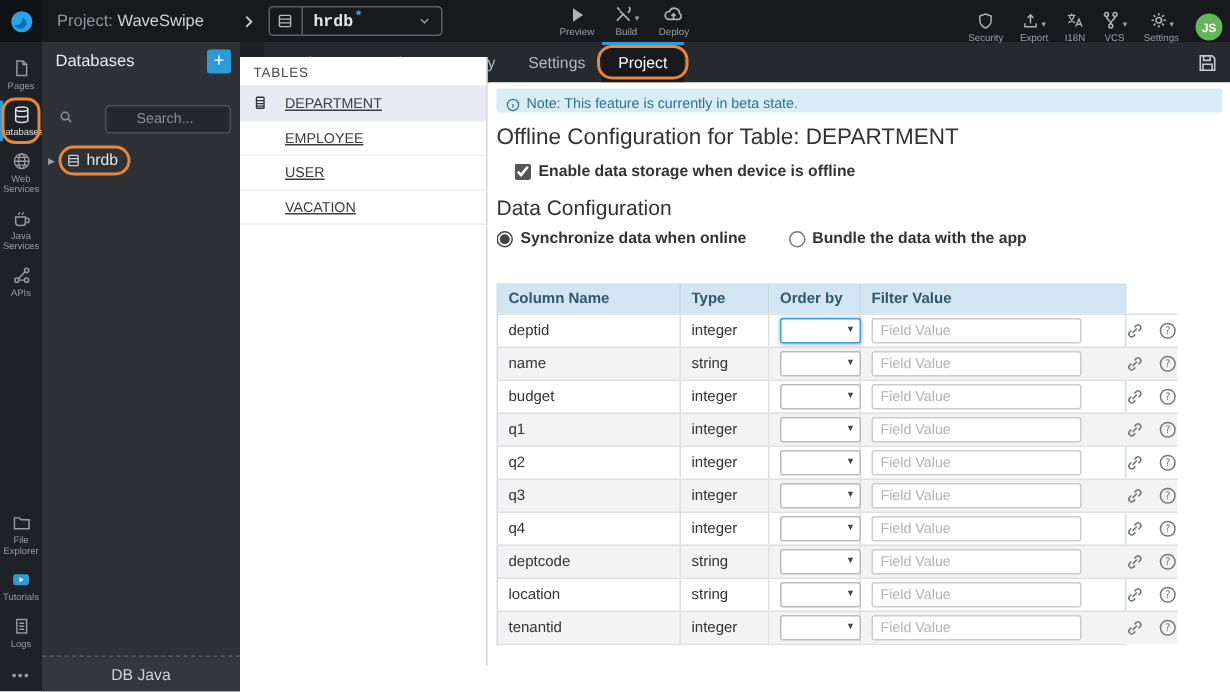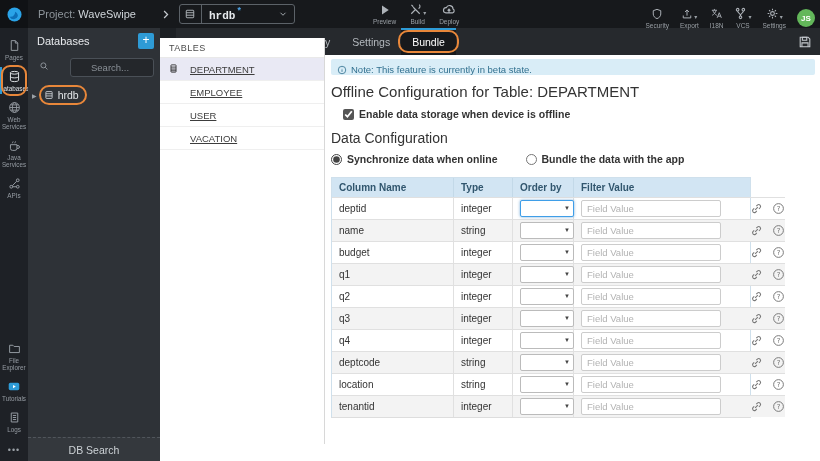--- a/index.html
+++ b/index.html
@@ -45,21 +45,21 @@
   .sb-bottom { margin-top:auto; display:flex; flex-direction:column; align-items:center; width:100%; }
   .sb-more { color:#9aa0a6; font-size:9px; letter-spacing:1px; padding:8px 0 6px; cursor:pointer; }
 
   
   .dbpanel { position:absolute; left:28px; top:28px; width:132px; height:433px; background:#2e3237;
              display:flex; flex-direction:column; }
   .dbp-head { display:flex; align-items:center; padding:5px 6px 4px 9px; }
   .dbp-title { color:#e8eaed; font-size:11px; flex:1; }
   .dbp-add { width:16px; height:16px; border-radius:2px; background:#2e9bd6; color:#fff; font-size:12px;
              line-height:14px; text-align:center; cursor:pointer; }
-  .dbp-search { margin:4px 6px 0; position:relative;padding-left:36px; }
+  .dbp-search { margin:16px 6px 0; position:relative;padding-left:36px; }
   .dbp-search input { width:100%; height:19px; background:#24272b; border:1px solid #4a5057; border-radius:3px;
              color:#cfd4d9; font-size:9.5px; padding:0 4px 0 20px; outline:none; }
   .dbp-search input::placeholder { color:#8a9097; }
   .dbp-search .ic { position:absolute; left:5px; top:4px; color:#8a9097; }
   .db-item { display:flex; align-items:center; margin-top:8px; padding:0 4px; height:20px; cursor:pointer; }
   .db-item .exp { color:#9aa0a6; font-size:6px; margin-right:2px; }
   .hrdb-wrap { position:relative; display:inline-flex; align-items:center; gap:4px; padding:2px 8px 2px 5px; color:#c9ced3; }
   .hrdb-wrap .lbl { font-size:10.5px; color:#e2e5e8; }
   .hrdb-wrap::after { content:""; position:absolute; inset:-2px 0; border:2.5px solid #e8873a;
              border-radius:10px; pointer-events:none; }
@@ -92,21 +92,21 @@
   .note { margin:4px 5px 0; height:16px; background:#d9edf7; border-radius:2px; display:flex;
           align-items:flex-end; padding-left:6px; color:#31708f; font-size:9.5px; gap:4px; }
   .h1 { margin:8px 5px 0; font-size:15px; font-weight:400; color:#333; line-height:18px; }
   .cb-row { margin:7px 5px 0; display:flex; align-items:center; gap:5px; font-size:10.5px; font-weight:bold;padding-left:12px; }
   .cb-row input { width:11px; height:11px; accent-color:#555; }
   .h2 { margin:10px 5px 0; font-size:14px; font-weight:400; color:#333; }
   .radio-row { margin:7px 5px 0; display:flex; gap:28px; font-size:10.5px; font-weight:bold; }
   .radio-row label { display:flex; align-items:center; gap:5px; }
   .radio-row input { width:11px; height:11px; accent-color:#444; }
 
-  .cfg { margin:12px 5px 0; width:420px; border:1px solid #cfe0ec; border-bottom:1px solid #ddd; }
+  .cfg { margin:24px 5px 0; width:420px; border:1px solid #cfe0ec; border-bottom:1px solid #ddd; }
   .cfg-head, .cfg-row { display:grid; grid-template-columns:122px 59px 61px 1fr; }
   .cfg-head > div { background:#d2e5f3; color:#31566e; font-size:10px; font-weight:bold; height:19px;
           display:flex; align-items:center; padding-left:7px; border-right:1px solid #c3d9e8; }
   .cfg-head > div:last-child { border-right:none; }
   .cfg-row > div { height:22px; display:flex; align-items:center; padding-left:7px; font-size:10px;
           color:#333; border-right:1px solid #e0e0e0; border-top:1px solid #e0e0e0; }
   .cfg-row > div:last-child { border-right:none; }
   .cfg-row.alt > div { background:#f3f3f3; }
   .sel-wrap { position:relative; display:inline-block; }
   .sel-wrap select { appearance:none; -webkit-appearance:none; width:54px; height:17px; border:1px solid #bbb;
@@ -385,31 +385,31 @@
               <g fill="none" stroke="currentColor" stroke-width="1.4">
                 <rect x="3" y="2.5" width="10" height="11" rx="1"></rect>
                 <path d="M3 6h10M3 9.5h10"></path>
               </g>
             </svg>
           </span>
           <span class="lbl">hrdb</span>
         </span>
       </div>
     </div>
-  <div class="dbp-foot">DB Search</div>
+  <div class="dbp-foot">DB Java</div>
 </div>
 
 <div class="tabbar">
   <span class="collapse-btn">«</span>
   <span id="tabs" style="display:flex;align-items:stretch;">
       <span class="tab">Settings</span>
       <span class="tab">Design</span>
       <span class="tab">Query</span>
       <span class="tab">Settings</span>
-      <span class="tab active annotated">Bundle</span>
+      <span class="tab active annotated">Project</span>
     </span>
   <span class="tab-save ic">
     <svg width="14" height="14" viewBox="0 0 16 16">
         <g fill="none" stroke="currentColor" stroke-width="1.2">
           <path d="M2.5 2.5h9l2 2v9h-11z"></path>
           <path d="M5 2.5h5v3.5H5z"></path>
           <path d="M4.5 13.5V9h7v4.5"></path>
         </g>
       </svg>
   </span>

